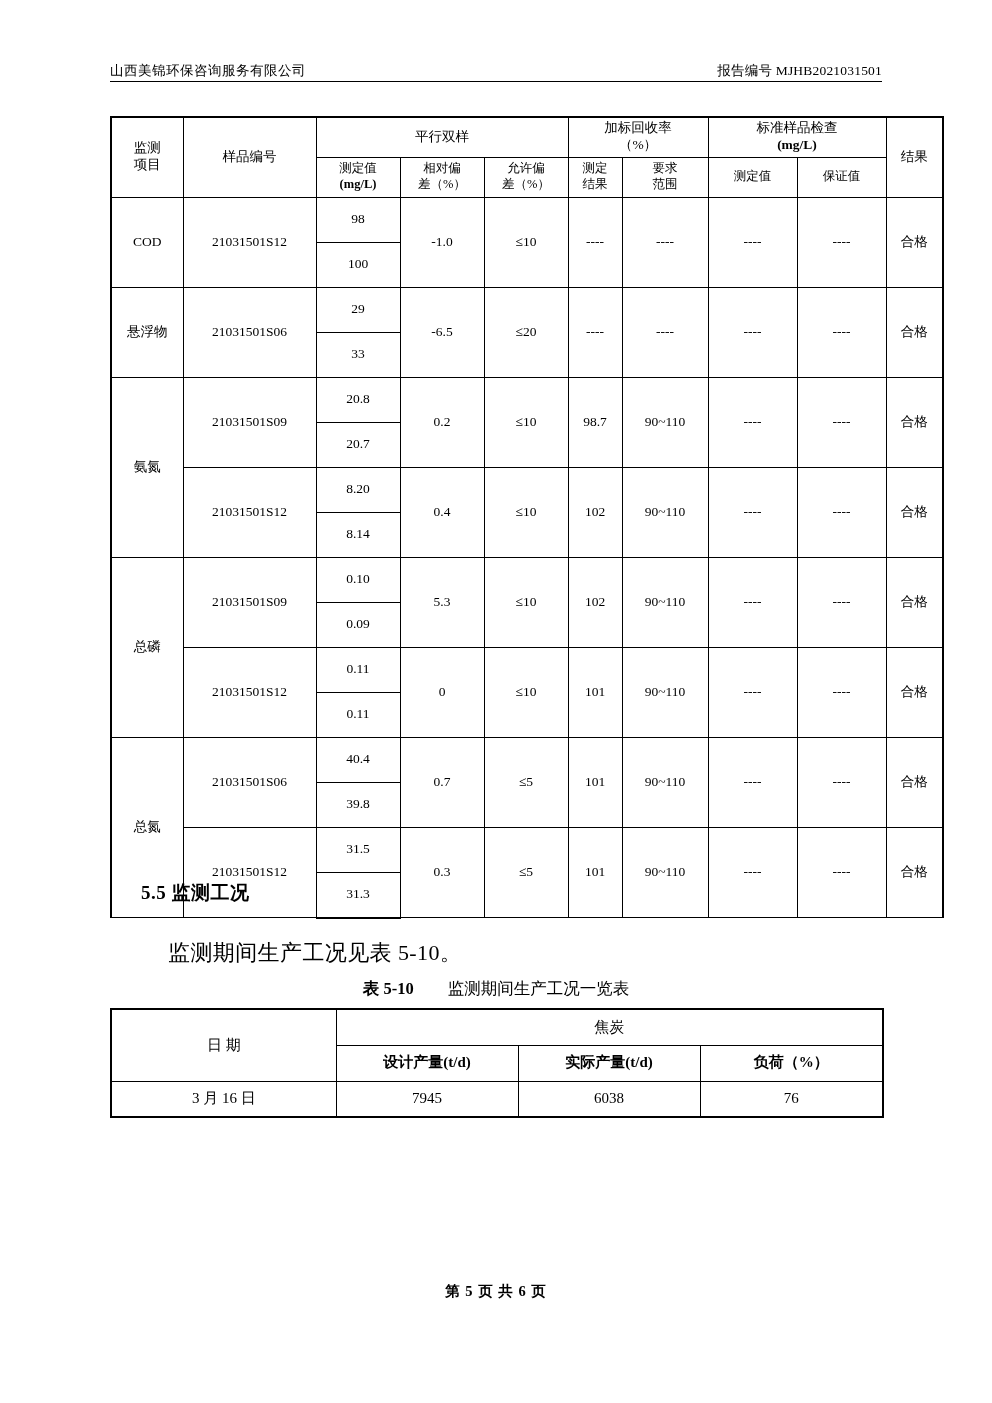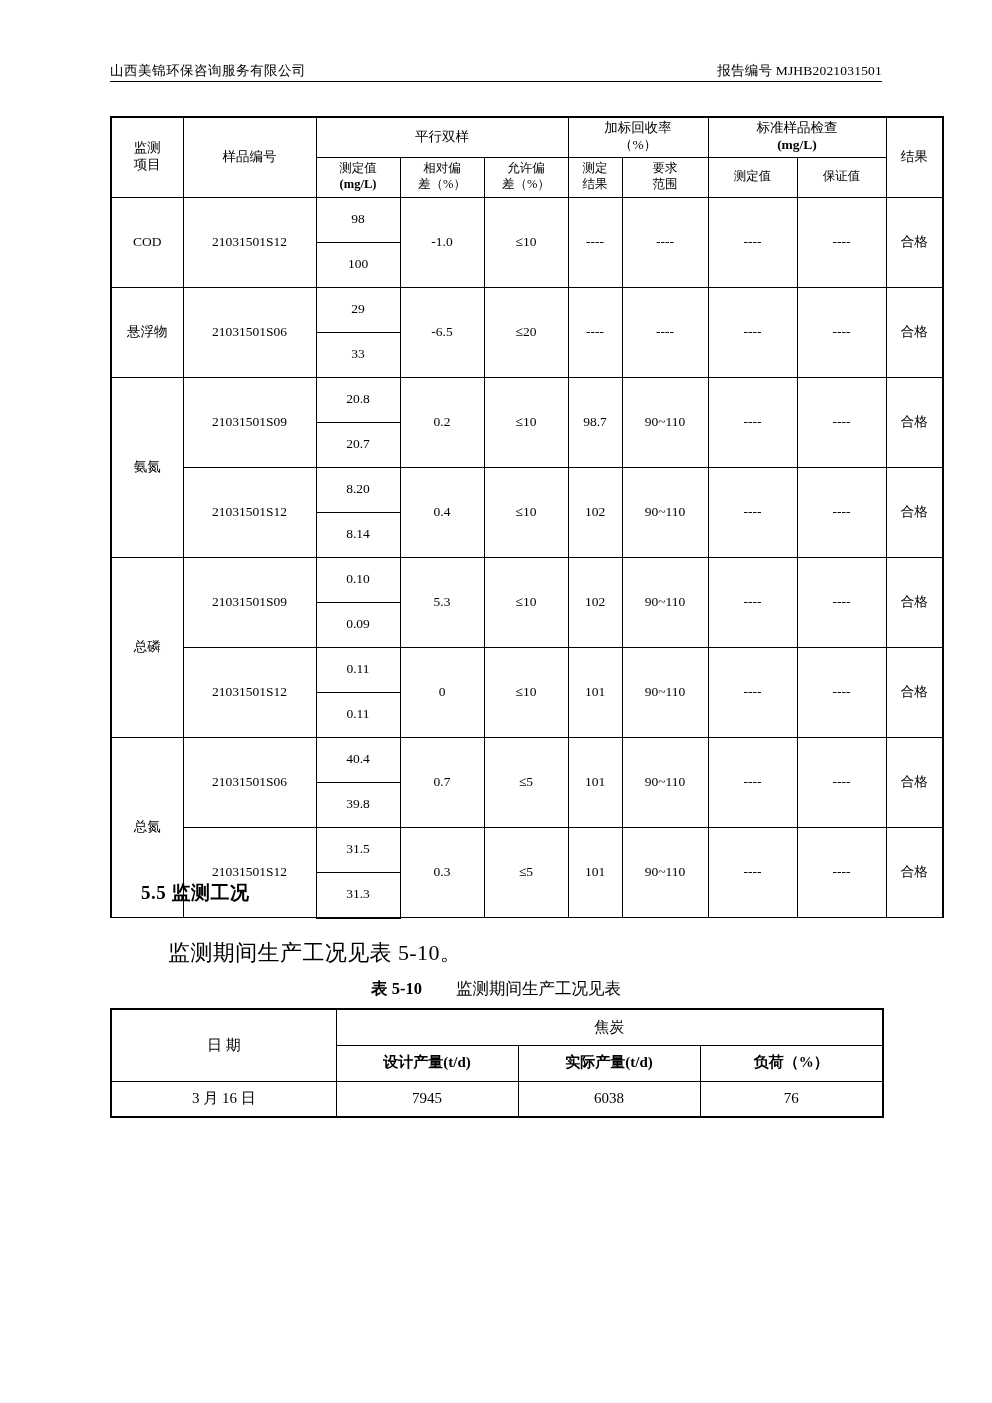--- a/index.html
+++ b/index.html
@@ -332,21 +332,21 @@
   </table>
 
   <div class="sec-heading">
     <span>5.5</span>
     <span>监测工况</span>
   </div>
 
   <div class="sec-para">监测期间生产工况见表 5-10。</div>
 
   <div class="tbl-caption">
-    <b>表 5-10</b><span class="cap-gap"></span><span>监测期间生产工况见表</span>
+    <b>表 5-10</b><span class="cap-gap"></span><span>监测期间生产工况一览表</span>
   </div>
 
   <table class="prod">
     <colgroup>
       <col style="width:225px">
       <col style="width:182px">
       <col style="width:182px">
       <col style="width:183px">
     </colgroup>
     <tbody>
@@ -361,14 +361,17 @@
       </tr>
       <tr class="bottomline h">
         <td class="outer-left">3 月 16 日</td>
         <td>7945</td>
         <td>6038</td>
         <td class="outer-right">76</td>
       </tr>
     </tbody>
   </table>
 
+  <div class="footer">
+    <b>第 5 页 共 6 页</b>
+  </div>
 
 </div>
 
 </body></html>

